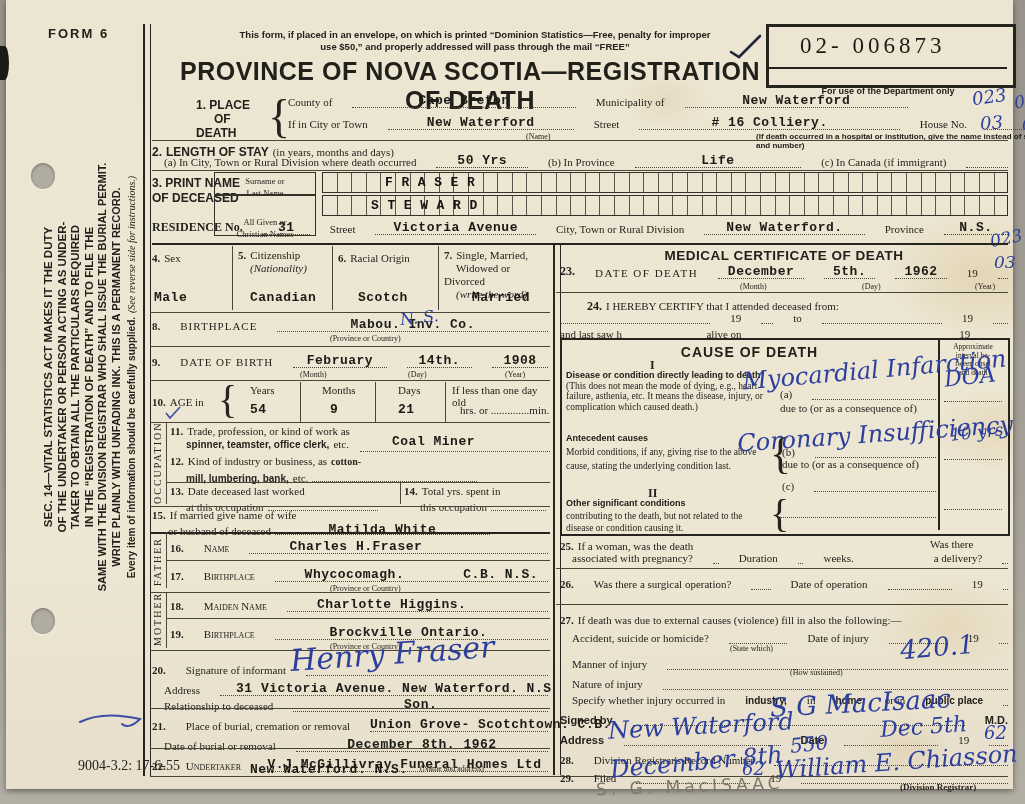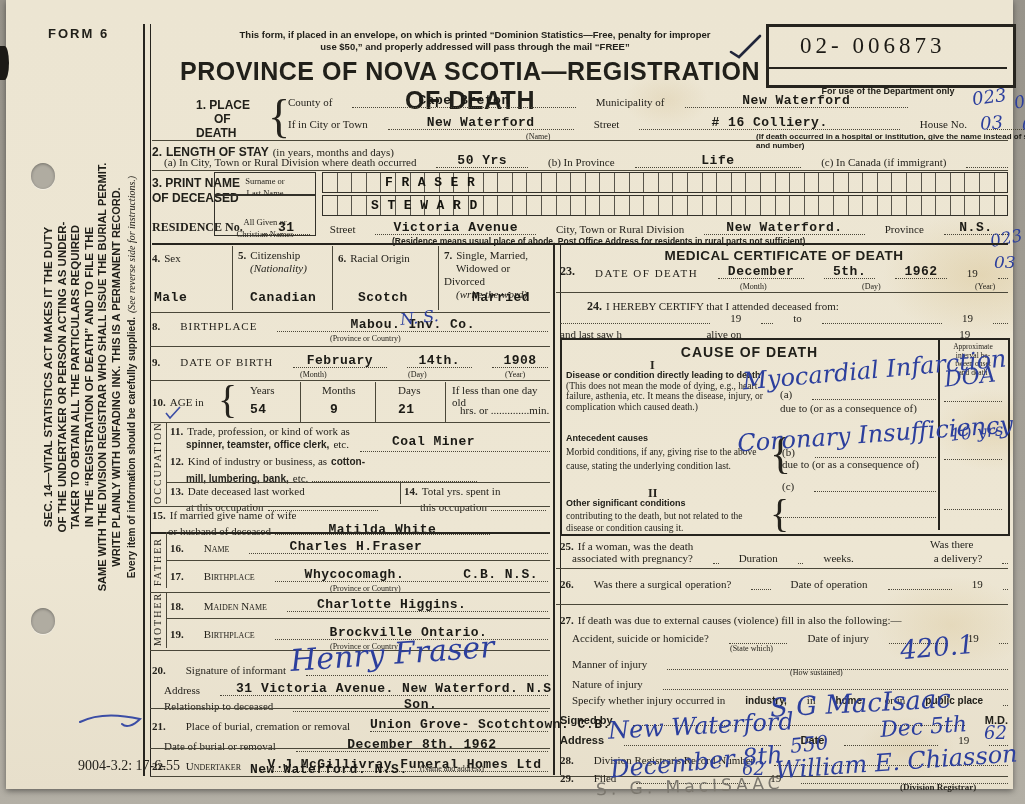--- a/index.html
+++ b/index.html
@@ -184,21 +184,20 @@
         </span>
       <span class="lbl">City, Town or Rural Division</span>
       <span class="dots" style="flex:.75">
           <span class="tv typed">New Waterford.</span>
         </span>
       <span class="lbl">Province</span>
       <span class="dots" style="flex:.3">
           <span class="tv typed">N.S.</span>
         </span>
     </div>
-    <div class="abs smb" style="left:240px;top:64px;font-size:8.5px;">(Residence means usual place of abode.   Post Office Address for residents in rural parts not sufficient)</div>
     <div class="abs hand" style="left:838px;top:56px;font-size:17px;transform:rotate(-12deg);">023</div>
     <div class="abs hand" style="left:842px;top:80px;font-size:17px;">03</div>
   </div>
 
   <div class="hline2" style="left:152px;top:243px;width:856px;"></div>
 
   <div class="dbl" style="left:553px;top:243px;height:532px;"></div>
 
   <div class="abs" style="left:150px;top:246px;width:400px;height:64px;">
     <div class="vline" style="left:82px;top:0;height:64px;"></div>
@@ -272,21 +271,21 @@
       <span class="lblb" style="padding-left:16px;font-family:'Liberation Sans',sans-serif;font-size:10px;">spinner, teamster, office clerk,</span>
       <span class="lbl">etc.</span>
       <span class="typed abs" style="left:222px;top:12px;">Coal Miner</span>
     </div>
     <div class="hline" style="left:190px;top:26px;width:190px;background:transparent;border-bottom:1px dotted #4a4638;"></div>
   </div>
 
   <div class="abs" style="left:170px;top:454px;width:380px;height:26px;line-height:12px;">
     <span class="lblb">12.</span>
     <span class="lbl">Kind of industry or business, as</span>
-    <span class="lblb" style="font-family:Liberation Sans, sans-serif;font-size:10px;">cotton-</span><br>
+    <span class="lblb" style="font-family:Liberation Serif, serif;font-size:10px;">cotton-</span><br>
     <span class="lblb" style="padding-left:16px;font-family:'Liberation Sans',sans-serif;font-size:10px;">mill, lumbering, bank,</span>
     <span class="lbl">etc.</span>
     <span class="dots" style="display:inline-block;width:165px;"></span>
   </div>
 
   <div class="hline" style="left:166px;top:482px;width:384px;"></div>
   <div class="vline" style="left:400px;top:482px;height:22px;"></div>
   <div class="abs" style="left:170px;top:484px;width:226px;line-height:11px;">
     <span class="lblb">13.</span>
     <span class="lbl">Date deceased last worked</span><br>

